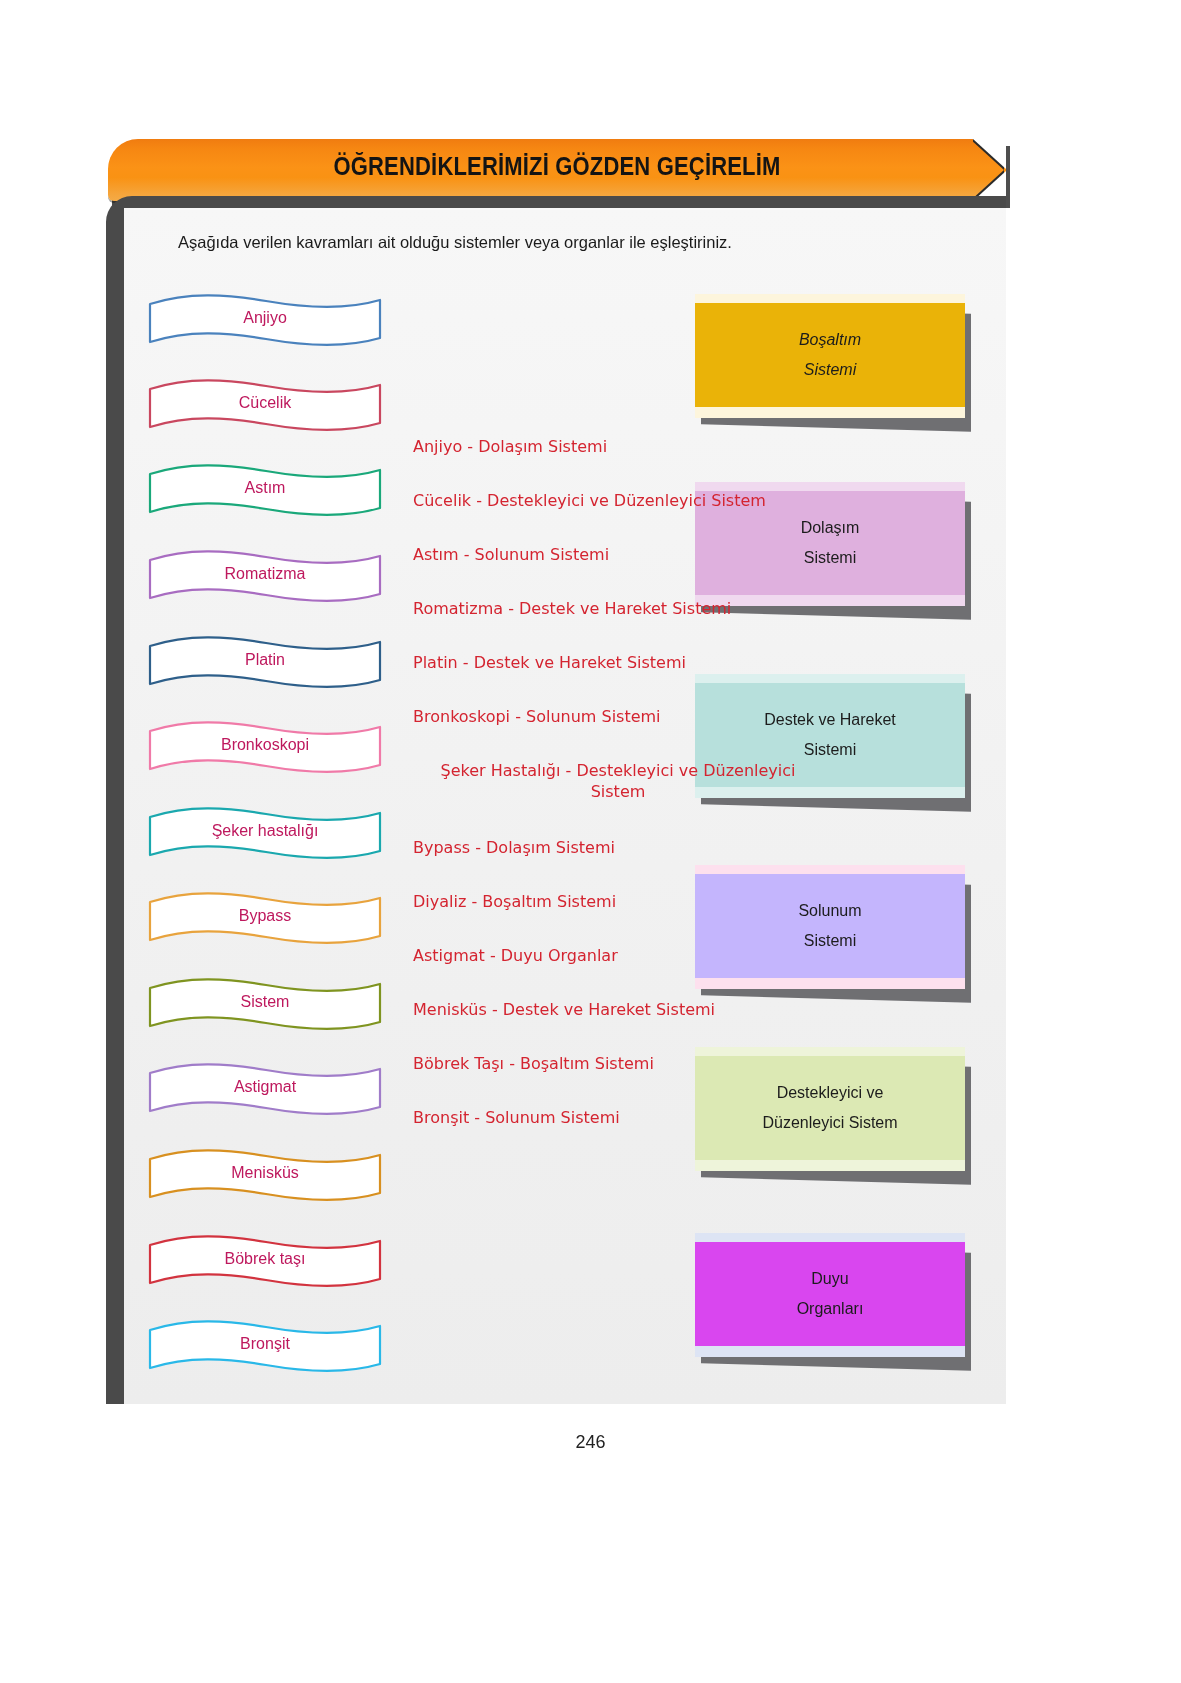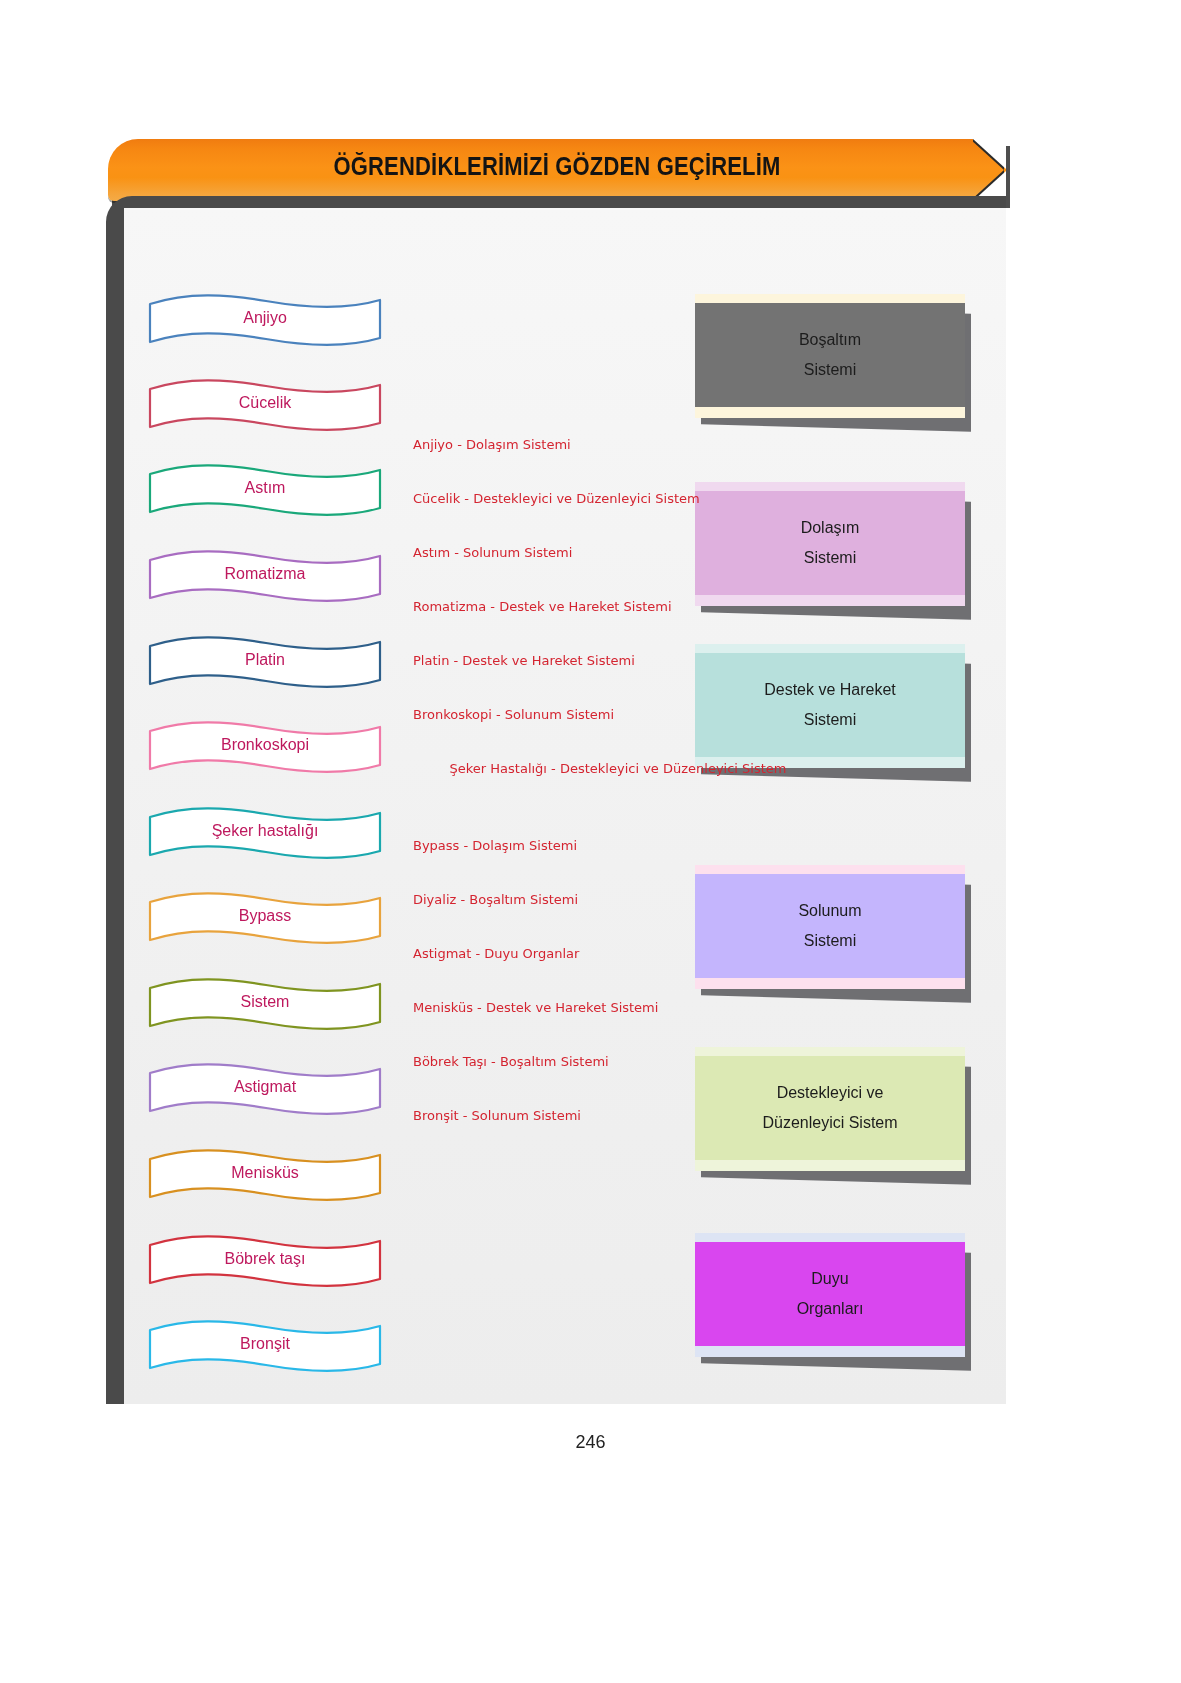--- a/index.html
+++ b/index.html
@@ -201,21 +201,21 @@
     position: absolute;
     left: 413px;
     top: 436px;
     width: 420px;
     z-index: 30;
   }
   .answer {
     position: absolute;
     left: 0;
     font-family: "DejaVu Sans", sans-serif;
-    font-size: 13px;
+    font-size: 16px;
     color: #d42430;
     line-height: 1.32;
     white-space: nowrap;
   }
   .answer.wrap { white-space: normal; width: 410px; }
 
   
   #page-number {
     position: absolute;
     left: 0; right: 0;
@@ -237,20 +237,21 @@
       <div class="edge-top"></div>
       <div class="edge-bot"></div>
       <div class="tri-top"></div>
       <div class="tri-bot"></div>
     </div>
   </div>
 
   <div id="panel-shadow"></div>
   <div id="panel"></div>
 
+  <div id="instruction">Aşağıda verilen kavramları ait olduğu sistemler veya organlar ile eşleştiriniz.</div>
 
   <div id="concept-list">
       <div class="ribbon" style="top: 290px;">
         <svg viewBox="0 0 234 62">
           <path d="M2,14 C40,2 78,4 118,11 C158,18 198,20 232,10 L232,48 C198,58 158,56 118,49 C78,42 40,40 2,52 Z" fill="#ffffff" stroke="#4a82bd" stroke-width="2.2" stroke-linejoin="round"></path>
         </svg>
         <div class="rlabel">Anjiyo</div>
       </div>
       <div class="ribbon" style="top: 375px;">
         <svg viewBox="0 0 234 62">
@@ -323,34 +324,34 @@
           <path d="M2,14 C40,2 78,4 118,11 C158,18 198,20 232,10 L232,48 C198,58 158,56 118,49 C78,42 40,40 2,52 Z" fill="#ffffff" stroke="#29b8e8" stroke-width="2.2" stroke-linejoin="round"></path>
         </svg>
         <div class="rlabel">Bronşit</div>
       </div>
     </div>
 
   <div id="system-list">
       <div class="sysbox" style="top: 294px;">
         <div class="shadow"></div>
         <div class="outer" style="background: rgb(253, 245, 220);"></div>
-        <div class="inner" style="background: #737373;">
+        <div class="inner" style="background: #eab308; font-style: italic;">
           <span>Boşaltım</span>
           <span>Sistemi</span>
         </div>
       </div>
       <div class="sysbox" style="top: 482px;">
         <div class="shadow"></div>
         <div class="outer" style="background: rgb(240, 217, 239);"></div>
         <div class="inner" style="background: rgb(223, 176, 222); text-align: right;">
           <span>Dolaşım</span>
           <span>Sistemi</span>
         </div>
       </div>
-      <div class="sysbox" style="top: 644px; padding-left: 23px;">
+      <div class="sysbox" style="top: 674px; padding-left: 23px;">
         <div class="shadow"></div>
         <div class="outer" style="background: rgb(220, 240, 238);"></div>
         <div class="inner" style="background: rgb(183, 224, 220);">
           <span>Destek ve Hareket</span>
           <span>Sistemi</span>
         </div>
       </div>
       <div class="sysbox" style="top: 865px;">
         <div class="shadow"></div>
         <div class="outer" style="background: rgb(253, 224, 238);"></div>

